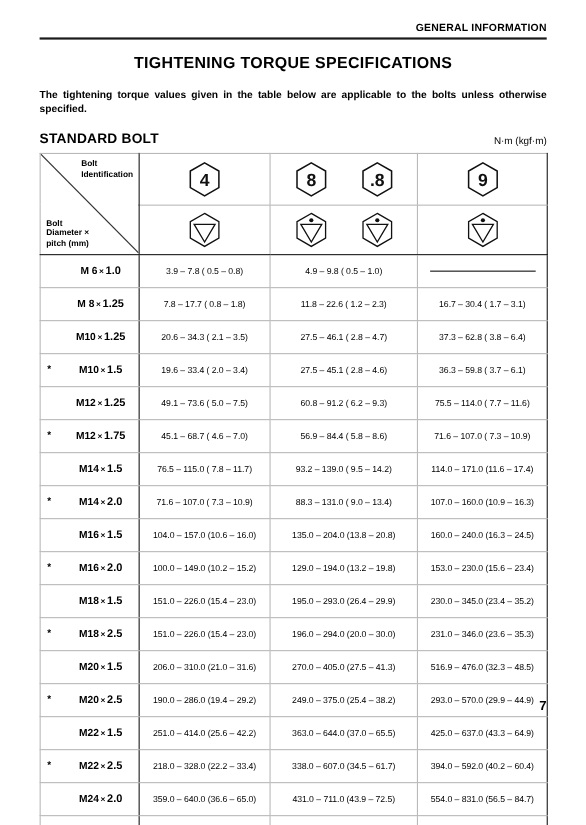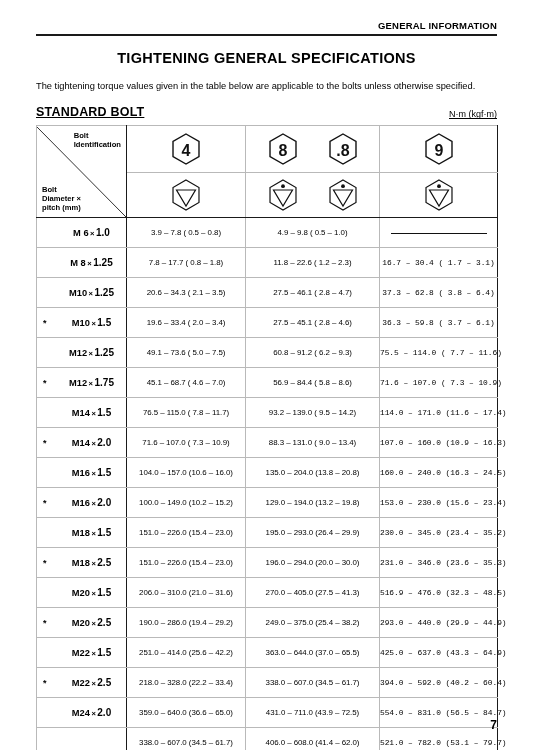--- a/index.html
+++ b/index.html
@@ -13,21 +13,21 @@
     font-family: "Liberation Sans", sans-serif;
     color: #000000;
     position: relative;
     overflow: hidden;
   }
 
   .page {
     position: absolute;
     left: 0; top: 0;
     width: 533px;
-    height: 750px;
+    height: 666px;
     box-sizing: border-box;
     padding: 0 36px;
   }
 
   
   .running-head {
     margin-top: 20px;
     text-align: right;
     font-size: 9.5px;
     font-weight: bold;
@@ -46,29 +46,28 @@
     font-size: 14.5px;
     font-weight: bold;
     letter-spacing: 0.3px;
   }
 
   .intro {
     margin-top: 14px;
     font-size: 9.3px;
     line-height: 1.45;
     text-align: justify;
-    font-weight: normal;
+    font-weight: bold;
   }
 
   .section-row {
     margin-top: 12px;
     display: flex;
     align-items: flex-end;
     justify-content: space-between;
-    text-decoration: underline;
   }
   .section-title {
     font-size: 12.5px;
     font-weight: bold;
     letter-spacing: 0.2px;
   }
   .unit-note {
     font-size: 9px;
     font-weight: normal;
   }
@@ -165,21 +164,21 @@
   .size-txt .mnum { font-size: 9.3px; padding-left: 20px; }
   .size-txt .mx { font-size: 7.6px; font-weight: bold; padding: 0 1.5px; }
   .size-txt .pit { font-size: 10px; }
 
   td.val-cell {
     font-size: 7.9px;
     height: 29px;
     letter-spacing: -0.05px;
     white-space: nowrap;
   }
-  td.val-last { border-right: 1.6px solid #1a1a1a !important; font-family: Liberation Mono, monospace; }
+  td.val-last { border-right: 1.6px solid #1a1a1a !important; }
   .dashline {
     display: inline-block;
     width: 96px;
     border-top: 1.1px solid #111;
     vertical-align: middle;
   }
 
   .page-num {
     position: absolute;
     right: 36px;
@@ -189,21 +188,21 @@
   }
 </style>
 </head>
 <body>
 
 <div class="page">
 
   <div class="running-head">GENERAL INFORMATION</div>
   <div class="head-rule"></div>
 
-  <div class="doc-title">TIGHTENING GENERAL SPECIFICATIONS</div>
+  <div class="doc-title">TIGHTENING TORQUE SPECIFICATIONS</div>
 
   <div class="intro">The tightening torque values given in the table below are applicable to the bolts unless otherwise specified.</div>
 
   <div class="section-row">
     <div class="section-title">STANDARD BOLT</div>
     <div class="unit-note">N·m (kgf·m)</div>
   </div>
 
   <table class="torque">
     <colgroup>
@@ -376,21 +375,21 @@
         <tr>
           <td class="size-cell"><span class="size-txt"><span class="mnum">M20</span><span class="mx">×</span><span class="pit">1.5</span></span></td>
           <td class="val-cell">206.0 – 310.0 (21.0 – 31.6)</td>
           <td class="val-cell">270.0 – 405.0 (27.5 – 41.3)</td>
           <td class="val-cell val-last">516.9 – 476.0 (32.3 – 48.5)</td>
         </tr>
         <tr>
           <td class="size-cell"><span class="ast">*</span><span class="size-txt"><span class="mnum">M20</span><span class="mx">×</span><span class="pit">2.5</span></span></td>
           <td class="val-cell">190.0 – 286.0 (19.4 – 29.2)</td>
           <td class="val-cell">249.0 – 375.0 (25.4 – 38.2)</td>
-          <td class="val-cell val-last">293.0 – 440.0 (29.9 – 44.9)</td>
+          <td class="val-cell val-last">293.0 – 570.0 (29.9 – 44.9)</td>
         </tr>
         <tr>
           <td class="size-cell"><span class="size-txt"><span class="mnum">M22</span><span class="mx">×</span><span class="pit">1.5</span></span></td>
           <td class="val-cell">251.0 – 414.0 (25.6 – 42.2)</td>
           <td class="val-cell">363.0 – 644.0 (37.0 – 65.5)</td>
           <td class="val-cell val-last">425.0 – 637.0 (43.3 – 64.9)</td>
         </tr>
         <tr>
           <td class="size-cell"><span class="ast">*</span><span class="size-txt"><span class="mnum">M22</span><span class="mx">×</span><span class="pit">2.5</span></span></td>
           <td class="val-cell">218.0 – 328.0 (22.2 – 33.4)</td>

